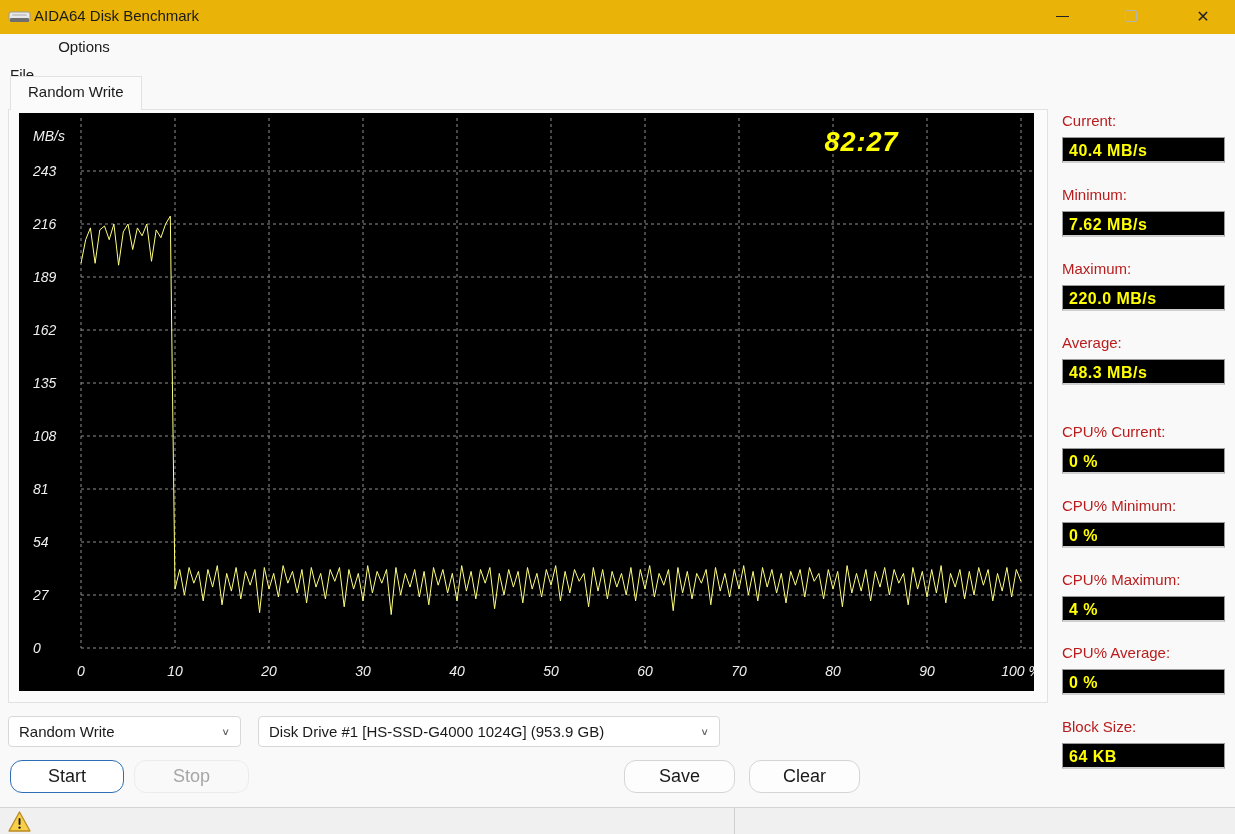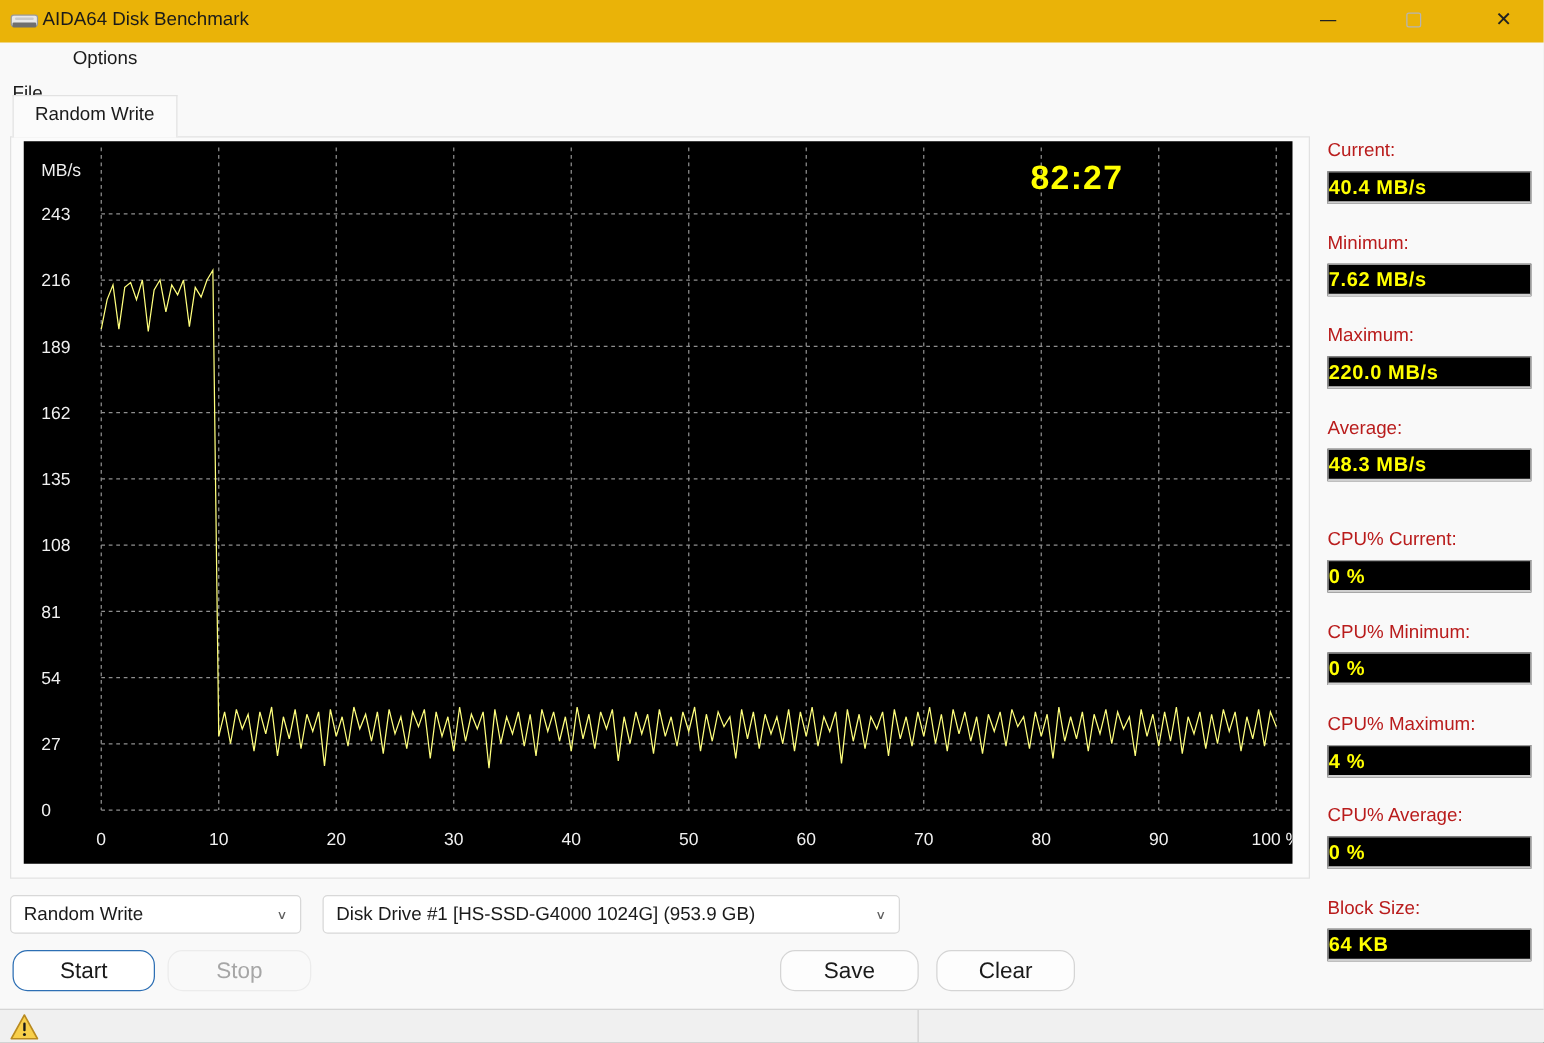--- a/index.html
+++ b/index.html
@@ -24,30 +24,30 @@
   .menu-item { padding:2px 12px; font-size:15px; color:#1a1a1a; }
   .menu-item:first-child { padding-left:10px;margin-top:28px; }
 
   
   .tab { position:absolute; left:10px; top:76px; height:34px; padding:6px 17px 0 17px;
     background:#fbfbfb; border:1px solid #e2e2e2; border-bottom:none; font-size:15px; color:#1a1a1a; z-index:2; }
   .tab-page { position:absolute; left:8px; top:109px; width:1040px; height:594px;
     background:#fbfbfb; border:1px solid #e2e2e2; }
 
   
-  .chart { position:absolute; left:10px; top:3px; width:1015px; height:578px; background:#000; }
+  .chart { position:absolute; left:10px; top:3px; width:1015px; height:578px; background:#000;font-style:italic; }
   .chart svg { display:block; width:1015px; height:578px; }
   .timer { position:absolute; left:735px; top:14px; width:215px; text-align:center;
     font-size:27px; font-weight:bold; color:#ffff00; letter-spacing:1px; }
 
   
   .stat-group { position:absolute; left:1062px; width:163px; }
   .stat-label { font-size:15px; color:#b91c1c; height:20px; }
   .stat-value { margin-top:5px; height:26px; background:#000; color:#ffff00; font-weight:bold;
-    font-size:16px; line-height:25px; border:1px solid #9a9a9a;
+    font-size:16px; line-height:25px; padding-left:6px; border:1px solid #9a9a9a;
     border-bottom:2px solid #cfcfcf; letter-spacing:0.5px; }
   .g0{top:112px}.g1{top:186px}.g2{top:260px}.g3{top:334px}.g4{top:423px}
   .g5{top:497px}.g6{top:571px}.g7{top:644px}.g8{top:718px}
 
   
   .dropdown { position:absolute; height:31px; background:#ffffff; border:1px solid #d8d8d8;
     border-radius:4px; display:flex; align-items:center; padding:0 10px; font-size:15px; color:#1a1a1a; }
   .dd-test { left:8px; top:716px; width:233px; }
   .dd-drive { left:258px; top:716px; width:462px; }
   .dd-value { flex:1; white-space:nowrap; overflow:hidden; }

